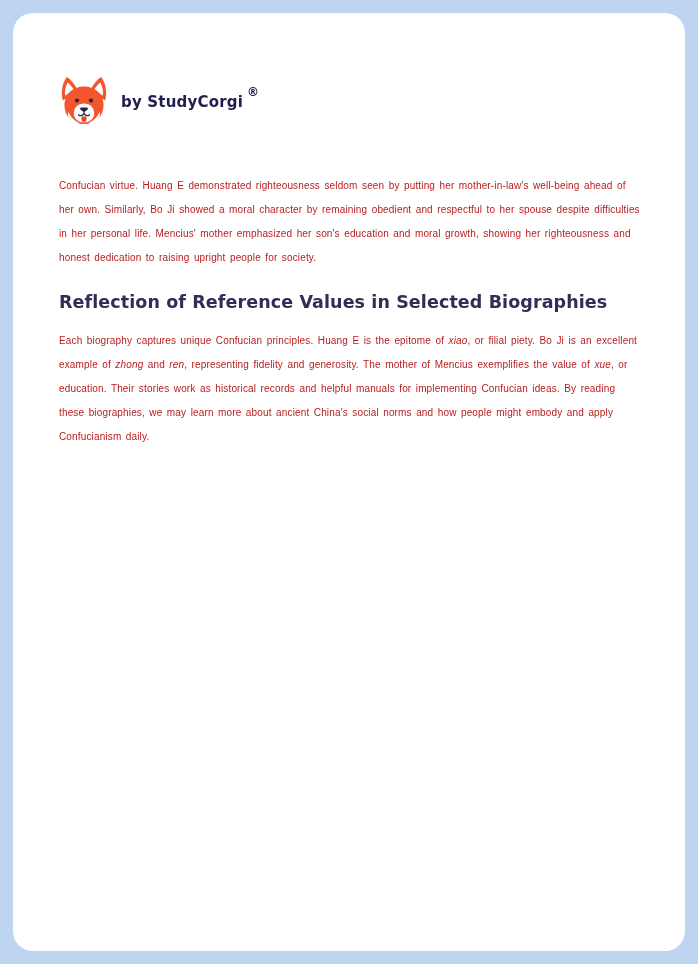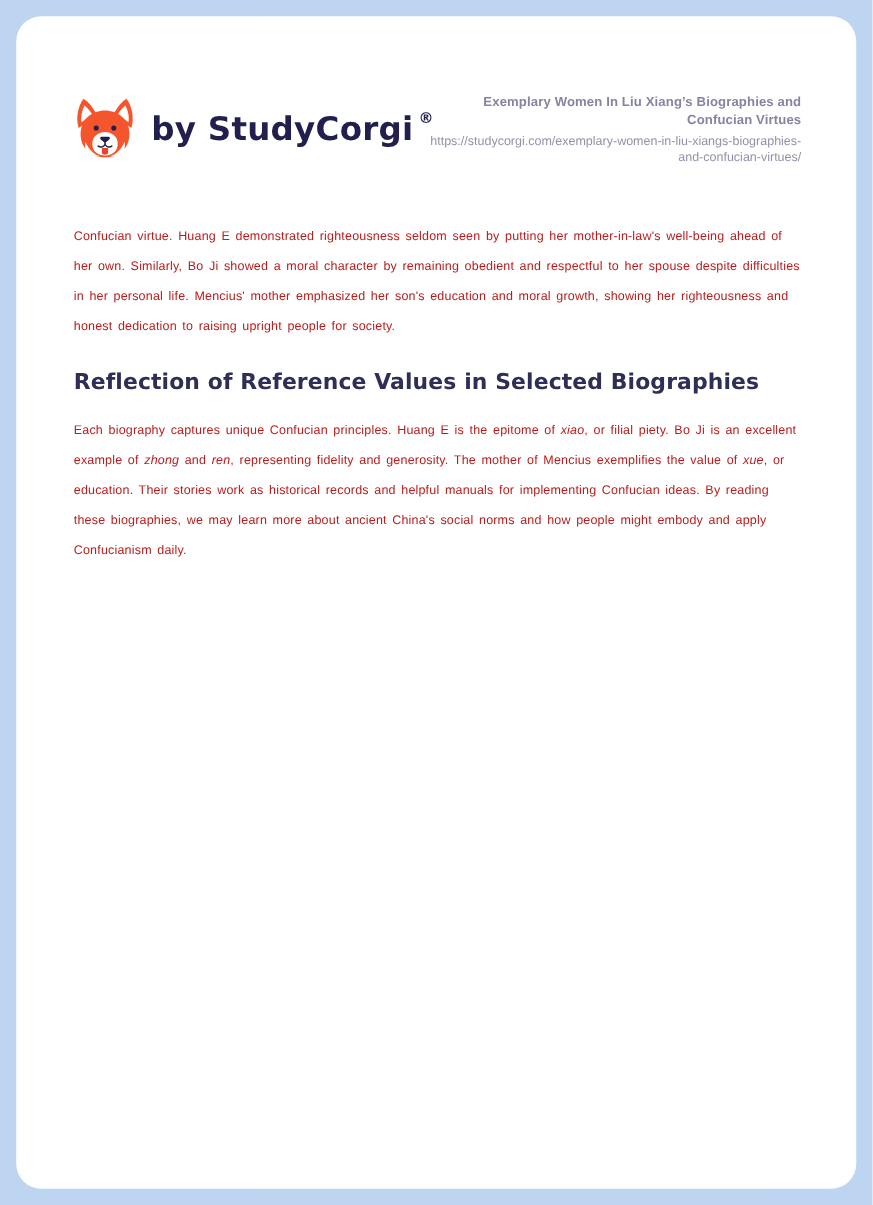--- a/index.html
+++ b/index.html
@@ -30,21 +30,21 @@
   }
   .brand {
     display: flex;
     align-items: center;
   }
   .logo { width: 50px; height: 54px; flex: 0 0 auto; }
   .brand-text {
     margin-left: 12px;
     font-family: "DejaVu Sans", sans-serif;
     font-weight: bold;
-    font-size: 26px;
+    font-size: 15px;
     letter-spacing: 0.2px;
     color: #201f4e;
     white-space: nowrap;
   }
   .reg {
     font-family: "DejaVu Sans", sans-serif;
     font-weight: bold;
     font-size: 12px;
     color: #201f4e;
     position: relative;
@@ -120,24 +120,20 @@
 
             <path d="M32 46.5 L32 49 M32 49 C30 52 27 52 25 50.5 M32 49 C34 52 37 52 39 50.5" stroke="#201f4e" stroke-width="1.6" fill="none" stroke-linecap="round"></path>
 
             <path d="M28.8 52.5 L35.2 52.5 L35.2 57 C35.2 60 28.8 60 28.8 57 Z" fill="#e8432b"></path>
           </svg>
         </span>
         <span class="brand-text">by StudyCorgi</span>
         <span class="reg">®</span>
       </div>
 
-      <div class="doc-meta">
-        <div class="doc-title">Exemplary Women In Liu Xiang’s Biographies and Confucian Virtues</div>
-        <a class="doc-url">https://studycorgi.com/exemplary-women-in-liu-xiangs-biographies-and-confucian-virtues/</a>
-      </div>
     </header>
 
     <main class="content">
       <p class="body-text"><span>Confucian virtue. Huang E demonstrated righteousness seldom seen by putting her mother-in-law's well-being ahead of her own. Similarly, Bo Ji showed a moral character by remaining obedient and respectful to her spouse despite difficulties in her personal life. Mencius' mother emphasized her son's education and moral growth, showing her righteousness and honest dedication to raising upright people for society.</span></p>
 
       <h2 class="section-heading">Reflection of Reference Values in Selected Biographies</h2>
       <p class="body-text"><span>Each biography captures unique Confucian principles. Huang E is the epitome of </span><em>xiao</em><span>, or filial piety. Bo Ji is an excellent example of </span><em>zhong</em><span> and </span><em>ren</em><span>, representing fidelity and generosity. The mother of Mencius exemplifies the value of </span><em>xue</em><span>, or education. Their stories work as historical records and helpful manuals for implementing Confucian ideas. By reading these biographies, we may learn more about ancient China's social norms and how people might embody and apply Confucianism daily.</span></p>
 
     </main>
 

